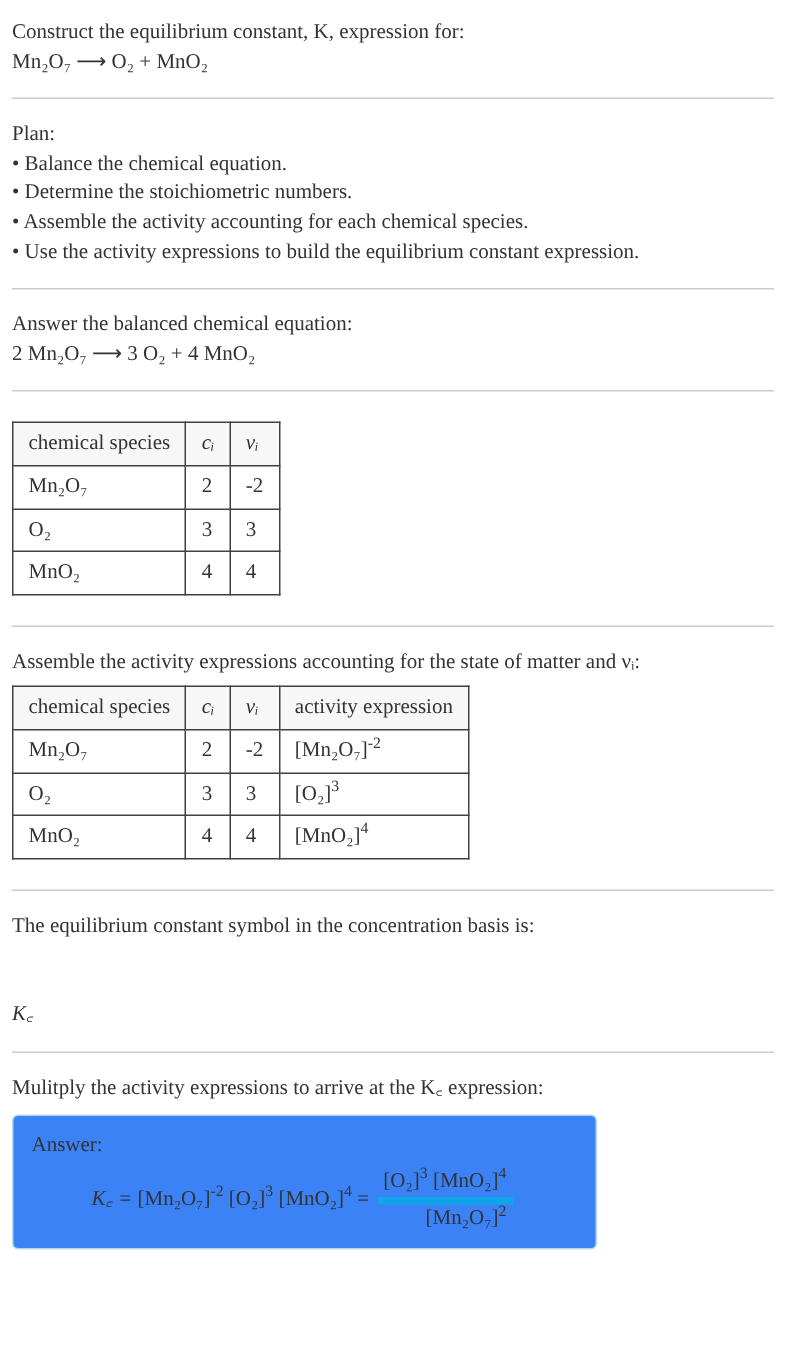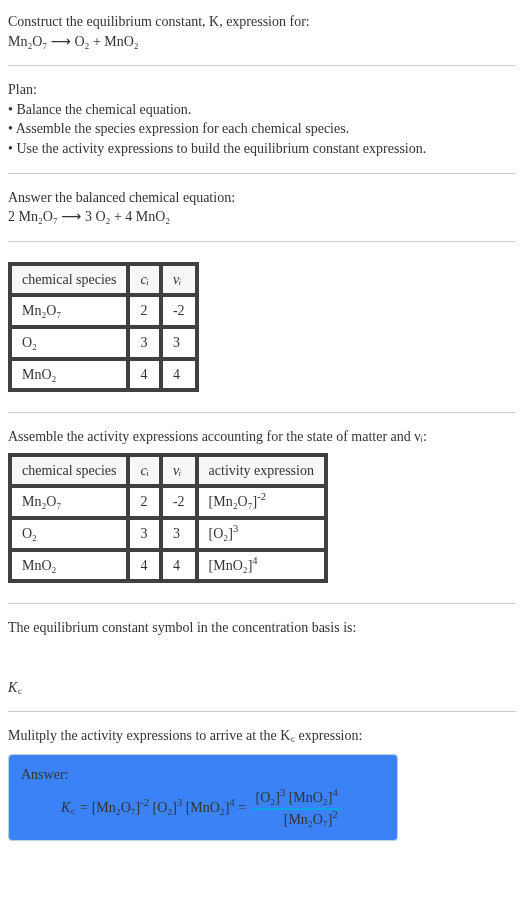--- a/index.html
+++ b/index.html
@@ -14,21 +14,21 @@
 }
 .section { padding: 4px 0; }
 .hr { border: none; border-top: 1px solid #ccc; margin: 10px 0; }
 .formula { font-family: Georgia, serif; }
 sub, sup { font-size: 0.75em; line-height: 0; }
 table.data {
   border-collapse: collapse;
   margin: 6px 0;
 }
 table.data th, table.data td {
-  border: 4px solid #404040;
+  border: 1px solid #404040;
   padding: 4px 10px;
   text-align: left;
   font-weight: normal;
 }
 table.data th { background: #f7f7f7; }
 .italic { font-style: italic; margin-top: 40px; }
 .answer-box {
   background: #3b82f6;
   border: 1px solid #b8d8e0;
   border-radius: 4px;
@@ -37,40 +37,41 @@
   display: inline-block;
   min-width: 390px;
 }
 .answer-label { margin-bottom: 4px; }
 .frac {
   display: inline-block;
   vertical-align: middle;
   text-align: center;
   margin: 0 2px;
 }
-.frac .num { display: block; border-bottom: 2px solid #0ea5e9; padding: 0 4px; }
+.frac .num { display: block; border-bottom: 5px solid #0ea5e9; padding: 0 4px; }
 .frac .den { display: block; padding: 0 4px; text-align: right; }
 .indent { padding-left: 40px; }
 </style>
 </head>
 <body>
 
 <div class="section">
   <div>
     <span>Construct the equilibrium constant, K, expression for:</span>
   </div>
   <div class="formula">Mn₂O₇ ⟶ O₂ + MnO₂</div>
 </div>
 
 <hr class="hr">
 
 <div class="section">
   <div>Plan:</div>
   <div>• Balance the chemical equation.</div>
-  <div>• Assemble the species expression for each chemical species.</div>
+  <div>• Determine the stoichiometric numbers.</div>
+  <div>• Assemble the activity accounting for each chemical species.</div>
   <div>• Use the activity expressions to build the equilibrium constant expression.</div>
 </div>
 
 <hr class="hr">
 
 <div class="section">
   <div>Answer the balanced chemical equation:</div>
   <div class="formula">2 Mn₂O₇ ⟶ 3 O₂ + 4 MnO₂</div>
 </div>
 

